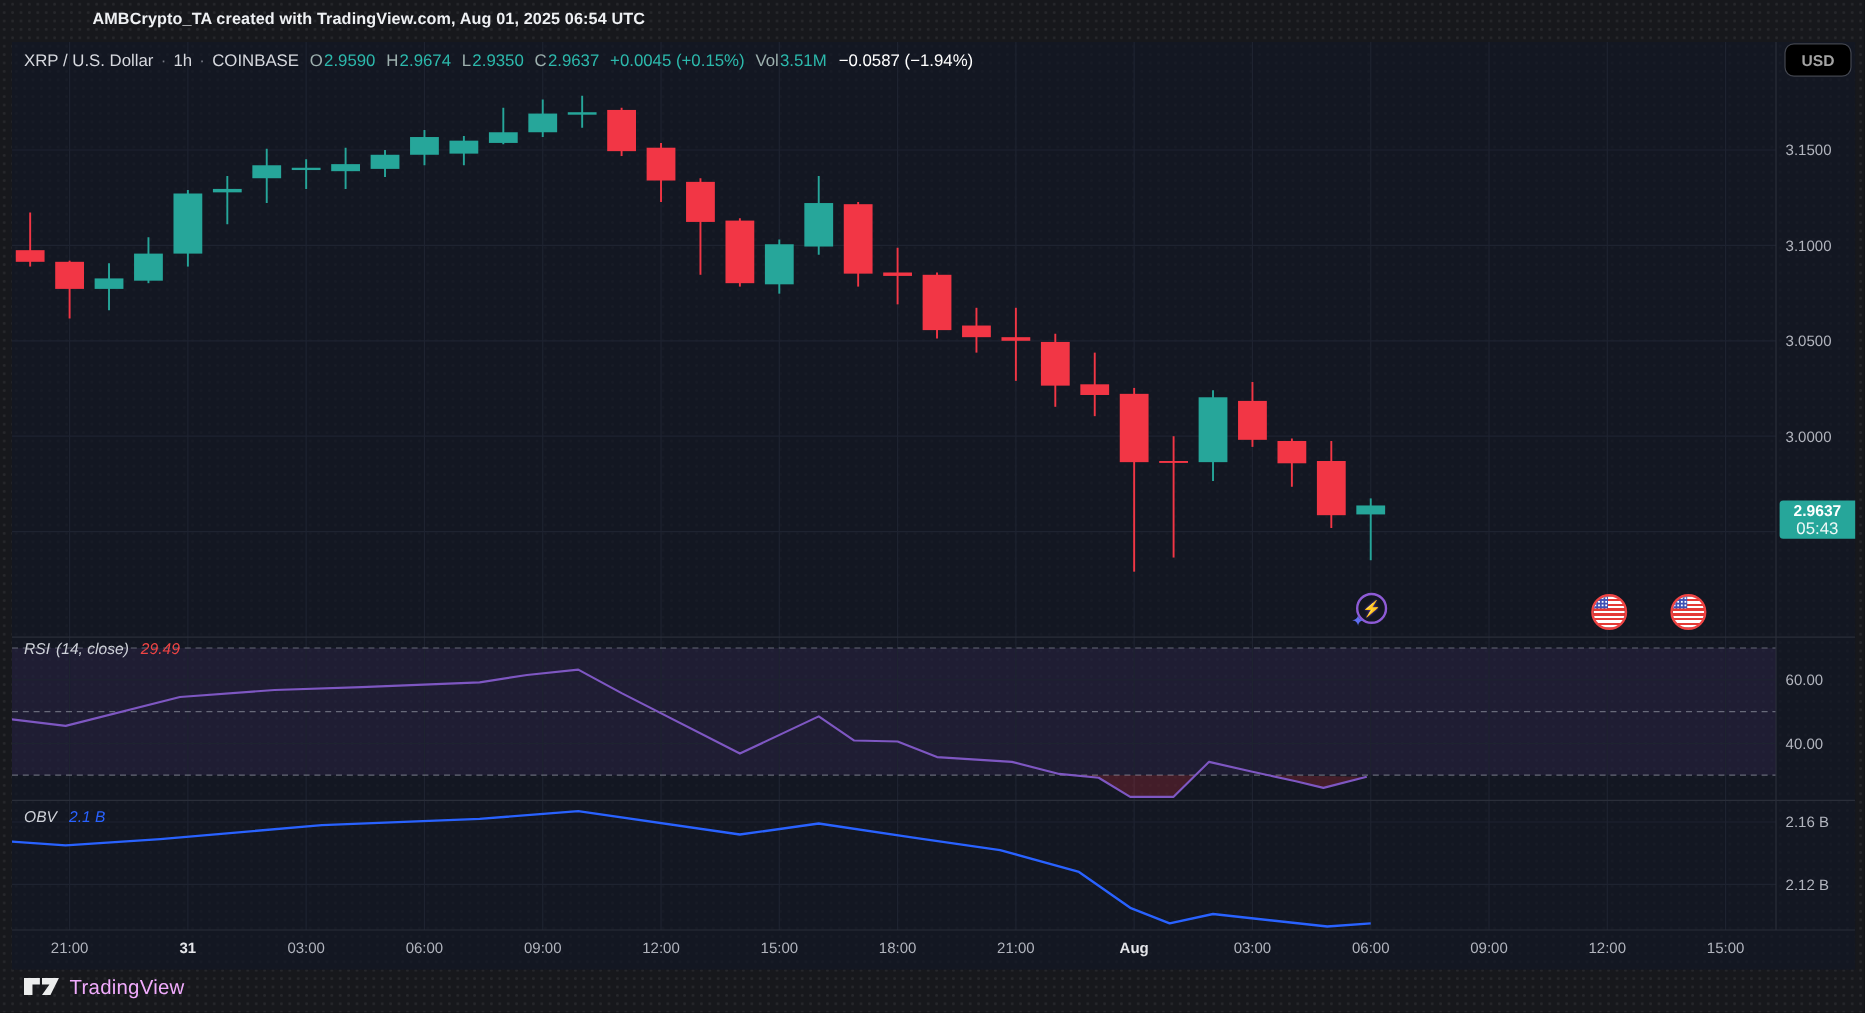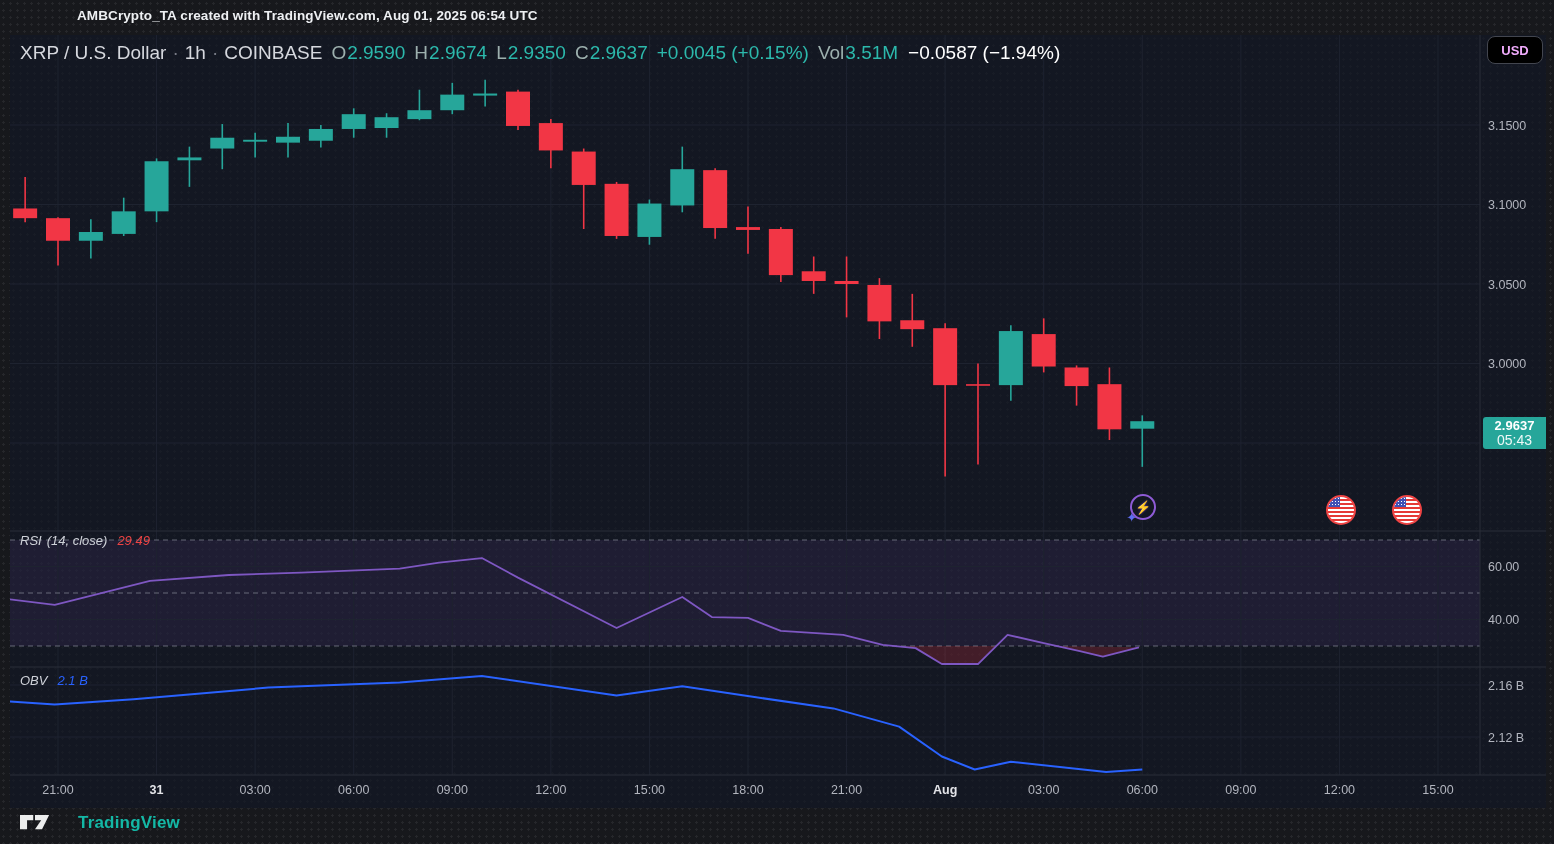--- a/index.html
+++ b/index.html
@@ -9,29 +9,29 @@
          background-image:radial-gradient(rgba(255,255,255,0.065) 1px,transparent 1.3px);
          background-size:7px 7px;z-index:0;pointer-events:none;}
   .attribution{position:absolute;left:36px;top:8px;z-index:2;color:#eef0f3;
          font-size:13.5px;font-weight:600;letter-spacing:.1px;margin-left:41px;}
   .widget{position:absolute;left:10px;top:35px;width:1536px;height:773px;background:#131722;z-index:1;}
   .widget::after{content:"";position:absolute;inset:0;
          background-image:radial-gradient(rgba(255,255,255,0.02) 1px,transparent 1.3px);
          background-size:7px 7px;pointer-events:none;z-index:0;}
   #chart-svg{position:absolute;left:0;top:0;display:block;z-index:1;}
   .legend{position:absolute;left:10px;top:7px;z-index:3;display:flex;align-items:center;
-         font-size:19px;white-space:nowrap;color:#d1d4dc;}
+         font-size:14px;white-space:nowrap;color:#d1d4dc;}
   .legend .sym{color:#d6d8de;}
   .legend .sep{color:#787b86;margin:0 6px;}
   .legend .k{color:#9db0ae;margin-left:9px;margin-right:1px;}
   .legend .v{color:#2cb9ac;text-align:center;}
   .legend .chg{color:#2cb9ac;margin-left:9px;}
   .legend .neg{color:#ffffff;margin-left:10px;}
   .usd-btn{position:absolute;left:1477px;top:1px;width:56px;height:28px;z-index:4;
-         background:#000;border:1px solid #43464f;border-radius:8px;color:#f0abfc;
+         background:#000;border:1px solid #43464f;border-radius:8px;color:#a3a3a3;
          font-family:"Liberation Sans",sans-serif;font-weight:700;font-size:13px;cursor:pointer;}
   .price-badge{position:absolute;left:1473px;top:382px;width:63px;height:32px;z-index:4;
          background:#26a69a;border-radius:3px 0 0 3px;color:#fff;text-align:center;}
   .price-badge .p{font-size:13px;font-weight:700;line-height:17px;}
   .price-badge .cd{font-size:14px;line-height:13px;color:rgba(255,255,255,0.92);}
   .ind-label{position:absolute;z-index:3;display:flex;align-items:center;font-size:13px;white-space:nowrap;font-style:italic;}
   .ind-label .t{color:#cfd2d9;}
   .ind-label .prm{color:#cfd2d9;margin-left:5px;}
   .ind-label .val{margin-left:10px;}
   .rsi-label{left:10px;top:498px;}
@@ -44,21 +44,21 @@
   .ai-evt .circ{position:absolute;right:0;top:0;width:22px;height:22px;border-radius:50%;
          border:2px solid #8e5bd6;background:#131722;display:flex;align-items:center;justify-content:center;}
   .ai-evt .bolt{font-size:13px;line-height:1;color:#6d79f0;
          text-shadow:0 0 2px rgba(124,77,255,.8);}
   .ai-evt .spark{position:absolute;left:-2px;bottom:-2px;font-size:13px;color:#5f6df0;line-height:1;}
   .flag-evt{width:26px;height:26px;border-radius:50%;border:2px solid #ef4444;overflow:hidden;
          background:repeating-linear-gradient(#fff 0 2px,#e53935 2px 4px);}
   .flag-evt .canton{position:absolute;left:0;top:0;width:12px;height:10px;background:#3f51b5;
          background-image:radial-gradient(#fff 0.7px,transparent 0.9px);background-size:3px 3px;}
   .footer{position:absolute;left:20px;top:812px;z-index:2;display:flex;align-items:center;gap:8px;cursor:pointer;}
-  .footer .word{color:#14b8a6;font-size:17px;font-weight:700;letter-spacing:.2px;margin-left:20px;}
+  .footer .word{color:#f0abfc;font-size:17px;font-weight:400;letter-spacing:.2px;}
 </style>
 </head>
 <body>
 
 <div class="frame">
 
   <div class="attribution">AMBCrypto_TA created with TradingView.com, Aug 01, 2025 06:54 UTC</div>
 
   <div class="widget">
 

